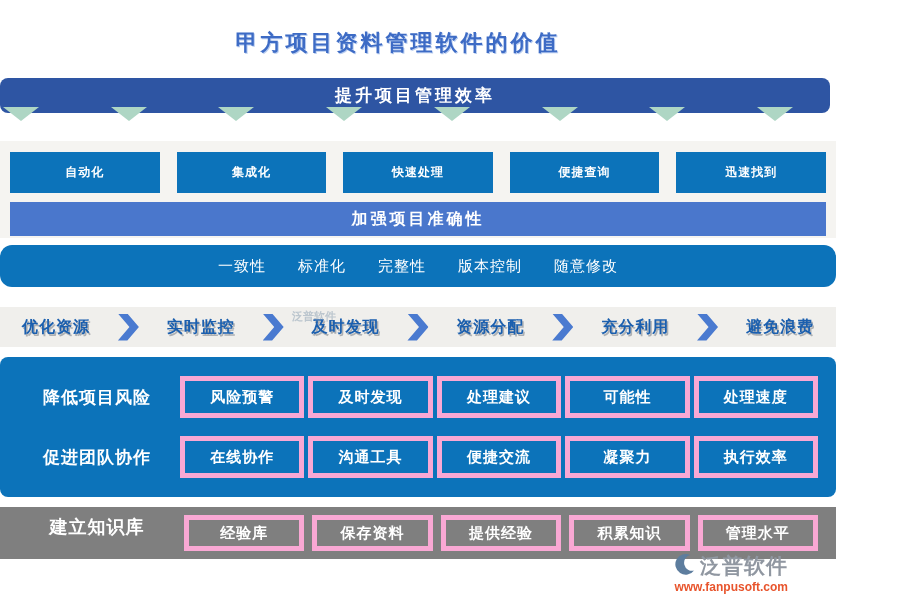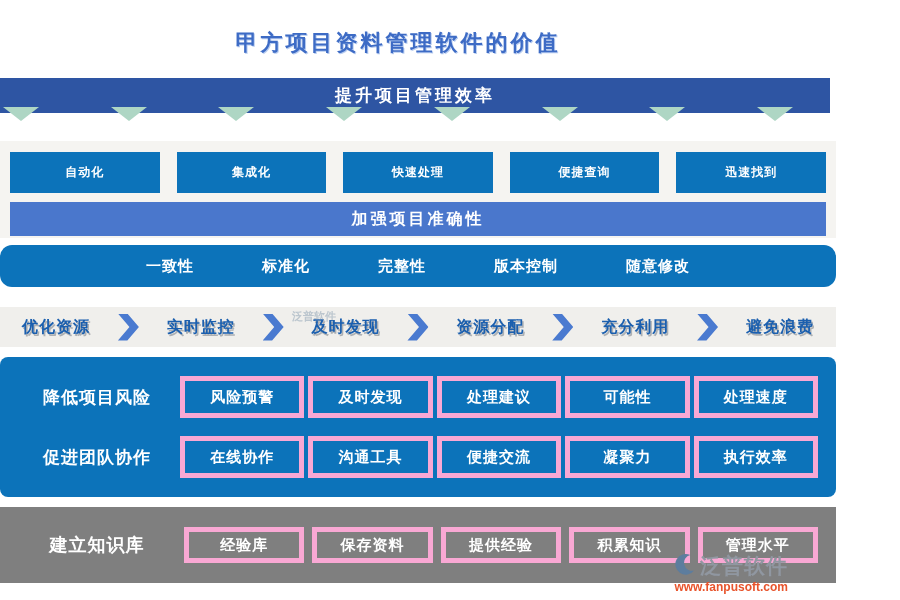--- a/index.html
+++ b/index.html
@@ -8,53 +8,53 @@
     --knowgray:#7f7f7f; --titleblue:#3d6bc5; --logogray:#9097a1; --logoorange:#e8542c;
   }
   *{margin:0;padding:0;box-sizing:border-box;}
   html,body{width:900px;height:600px;overflow:hidden;background:#fff;
     font-family:"Liberation Sans","DejaVu Sans",sans-serif;}
   .page{position:relative;width:796px;height:600px;padding-top:28px;}
   .title{text-align:center;font-size:22px;font-weight:bold;color:var(--titleblue);
     letter-spacing:3px;text-shadow:1px 1px 0 #b9cdf0;}
   .band{width:830px;margin:20px auto 0;height:35px;background:var(--navy);
     display:flex;align-items:center;justify-content:center;color:#fff;
-    font-size:17px;font-weight:bold;letter-spacing:3px;}
+    font-size:17px;font-weight:bold;letter-spacing:3px;border-radius:8px;}
   .arrow-row{width:790px;margin:8px auto 0;display:flex;justify-content:space-between;}
   .down-arrow{width:36px;}
   .down-arrow .stem{width:16px;height:8px;margin:0 auto;background:var(--arrowgreen);}
   .down-arrow .head{width:0;height:0;margin:0 auto;border-left:18px solid transparent;
     border-right:18px solid transparent;border-top:14px solid var(--arrowgreen);}
   .gray-wrap{width:836px;margin:2px auto 0;background:var(--panelgray);padding:11px 10px 2px;}
   .btn-row{display:flex;gap:17px;}
   .blue-btn{flex:1;height:41px;background:var(--azure);color:#fff;font-size:12px;
     font-weight:bold;display:flex;align-items:center;justify-content:center;letter-spacing:1px;}
   .band2{margin-top:9px;height:34px;background:var(--midblue);display:flex;align-items:center;
     justify-content:center;color:#fff;font-size:16px;font-weight:bold;letter-spacing:3px;}
   .round-bar{width:836px;margin:7px auto 0;height:42px;background:var(--azure);
-    border-radius:12px;display:flex;align-items:center;justify-content:center;gap:68px;
-    color:#fff;font-size:15px;font-weight:bold;letter-spacing:1px;}
+    border-radius:12px;display:flex;align-items:center;justify-content:center;gap:32px;
+    color:#fff;font-size:15px;font-weight:normal;letter-spacing:1px;}
   .flow-row{position:relative;width:836px;margin:20px auto 0;height:40px;background:var(--flowbg);
     display:flex;align-items:center;justify-content:space-between;padding:0 22px;}
   .flow-label{font-size:16px;font-weight:bold;color:var(--flowtext);letter-spacing:1px;
     text-shadow:1.5px 1.5px 0 rgba(90,100,110,0.45);}
   .chev{width:21px;height:27px;background:var(--chevron);
     clip-path:polygon(0% 0%,45% 0%,100% 50%,45% 100%,0% 100%,55% 50%);
     filter:drop-shadow(1.5px 1.5px 0 rgba(90,100,110,0.35));}
   .watermark{position:absolute;left:292px;top:2px;font-size:11px;
     color:rgba(125,148,170,0.45);font-weight:bold;pointer-events:none;}
   .blue-panel{width:836px;margin:10px auto 0;background:var(--azure);border-radius:8px;
     padding:19px 18px;display:flex;flex-direction:column;gap:18px;}
   .panel-row{display:flex;align-items:center;gap:4px;}
   .row-label{width:158px;flex:0 0 158px;color:#fff;font-size:17px;font-weight:bold;
     letter-spacing:1px;text-align:center;}
   .outline-box{flex:1;height:42px;border:5px solid #f9a8d4;color:#fff;font-size:15px;
     font-weight:bold;display:flex;align-items:center;justify-content:center;letter-spacing:1px;}
   .know-panel{width:836px;margin:10px auto 0;background:var(--knowgray);
-    padding:20px 18px;display:flex;align-items:center;gap:8px;}
+    padding:8px 18px;display:flex;align-items:flex-start;gap:8px;}
   .know-panel .row-label{font-size:18px;}
   .know-panel .outline-box{height:36px;}
   .logo{position:absolute;right:8px;bottom:6px;text-align:right;}
   .logo-top{display:flex;align-items:center;justify-content:flex-end;gap:2px;}
   .logo-name{font-size:21px;font-weight:bold;color:var(--logogray);letter-spacing:1px;}
   .logo-url{font-size:12px;font-weight:bold;color:var(--logoorange);margin-top:0px;}
 </style>
 </head>
 <body>
 

